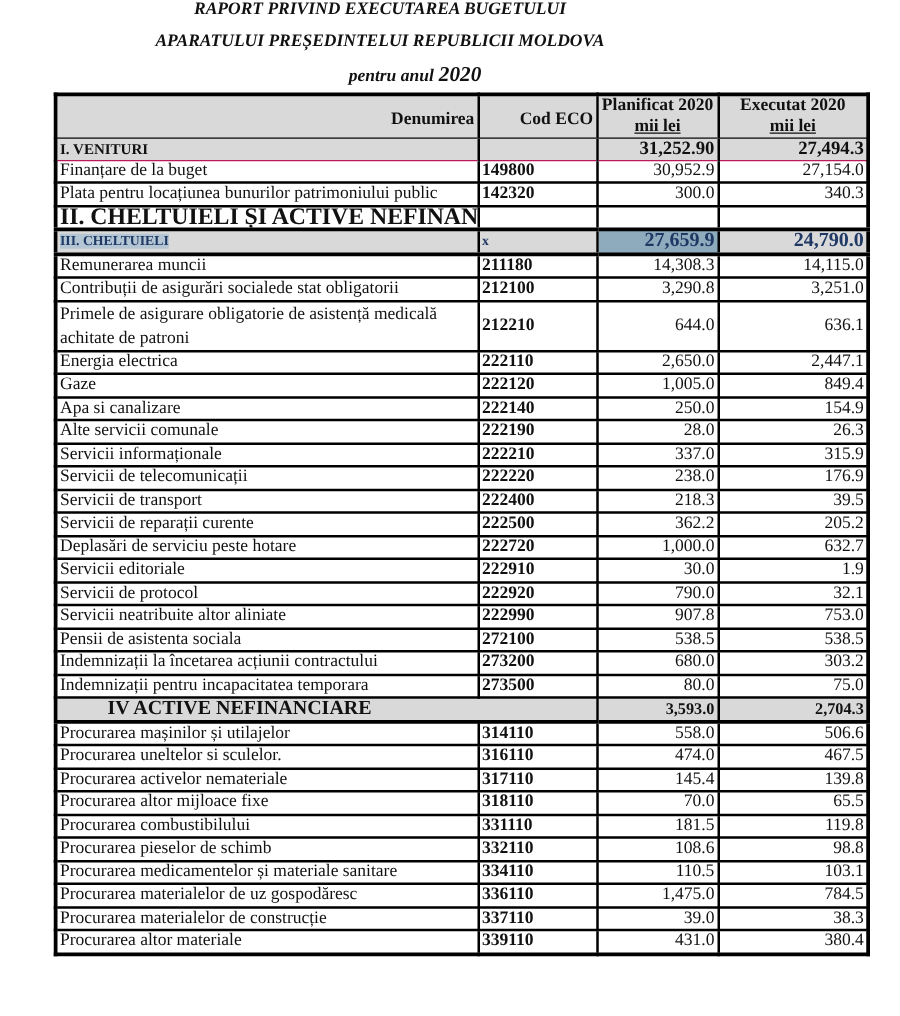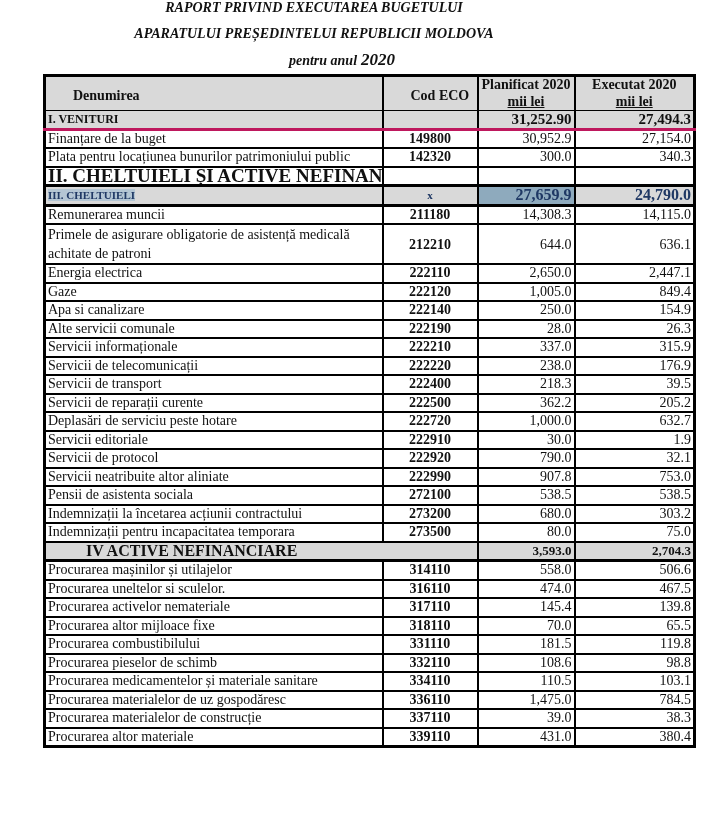--- a/index.html
+++ b/index.html
@@ -1,37 +1,37 @@
 <!DOCTYPE html>
 <html><head>
 <meta charset="utf-8">
 <style>
   html, body { margin: 0; padding: 0; background: #ffffff; }
   body { width: 720px; height: 813px; position: relative; overflow: hidden;
          font-family: "Liberation Serif", "DejaVu Serif", serif; color: #111; }
-  .title { position: absolute; left: 16px; width: 596px; text-align: center;
+  .title { position: absolute; left: 6px; width: 596px; text-align: center;
            font-weight: bold; font-style: italic; font-size: 14px; letter-spacing: 0px; }
   .t1 { top: 0px; }
   .t2 { top: 26px; }
   .t3 { top: 50px; font-size: 14px; padding-left: 28px; }
   .t3 .yr { font-size: 17px; margin-left: 4px; }
   table.report { position: absolute; left: 43px; top: 74px; width: 650px;
                  border-collapse: collapse; border: 3px solid #000; table-layout: fixed; }
   table.report td, table.report th { border-left: 2px solid #000; border-right: 2px solid #000;
                  border-top: 1px solid #000; border-bottom: 1px solid #000;
                  padding: 0 2px; font-size: 14px; line-height: 16.5px; height: 16.5px;
                  overflow: hidden; white-space: nowrap; }
   col.c1 { width: 338px; } col.c2 { width: 95px; } col.c3 { width: 97px; } col.c4 { width: 120px; }
   thead th { background: #d9d9d9; font-size: 12px; font-weight: bold; line-height: 13px; height: 36px;
              border-bottom: 3px solid #000; }
-  thead th.nm { text-align: left; padding-top: 6px; vertical-align: middle; padding-left: 27px; }
+  thead th.nm { text-align: right; padding-top: 6px; vertical-align: middle; padding-left: 27px; }
   thead th .u { text-decoration: underline; }
-  td.code { text-align: center; font-weight: bold; font-family: "Liberation Serif", serif; margin-left: 22px; }
+  td.code { text-align: left; font-weight: bold; font-family: "Liberation Serif", serif; margin-left: 22px; }
   td.num { text-align: right; }
-  tr.sec td { background: #d9d9d9; font-weight: bold; border-bottom: 3px solid #be185d; }
+  tr.sec td { background: #d9d9d9; font-weight: bold; border-bottom: 1px solid #be185d; }
   tr.sec td.nm { font-size: 12px; }
   tr.sec td.num { font-size: 15px; }
   tr.sec2 td { font-weight: bold; font-size: 19px; background: #fff; border-bottom: 3px solid #000; }
   tr.sec3 td { background: #d9d9d9; font-weight: bold; font-size: 11px; color: #1f3864; border-bottom: 3px solid #000; }
   tr.sec3 td.hl { background: #8eaabd; }
   tr.sec3 td.nm span { background: #b4c6d4; }
   tr.sec3 td.num { font-size: 16px; }
   tr.sec4 td { background: #d9d9d9; font-weight: bold; border-bottom: 3px solid #000; }
   tr.sec4 td.nm { font-size: 16px; padding-left: 40px; }
   tr.sec4 td.num { font-size: 13px; padding-left: 36px; }
@@ -98,20 +98,26 @@
       <td class="code">x</td>
       <td class="num hl">27,659.9</td>
       <td class="num">24,790.0</td>
     </tr>
     <tr class="row">
         <td class="nm">Remunerarea muncii</td>
         <td class="code">211180</td>
         <td class="num">14,308.3</td>
         <td class="num">14,115.0</td>
       </tr>
+      <tr class="row">
+        <td class="nm">Contribuții de asigurări socialede stat obligatorii</td>
+        <td class="code">212100</td>
+        <td class="num">3,290.8</td>
+        <td class="num">3,251.0</td>
+      </tr>
       <tr class="row tall">
         <td class="nm">Primele de asigurare obligatorie de asistență medicală achitate de patroni</td>
         <td class="code">212210</td>
         <td class="num">644.0</td>
         <td class="num">636.1</td>
       </tr>
       <tr class="row">
         <td class="nm">Energia electrica</td>
         <td class="code">222110</td>
         <td class="num">2,650.0</td>

